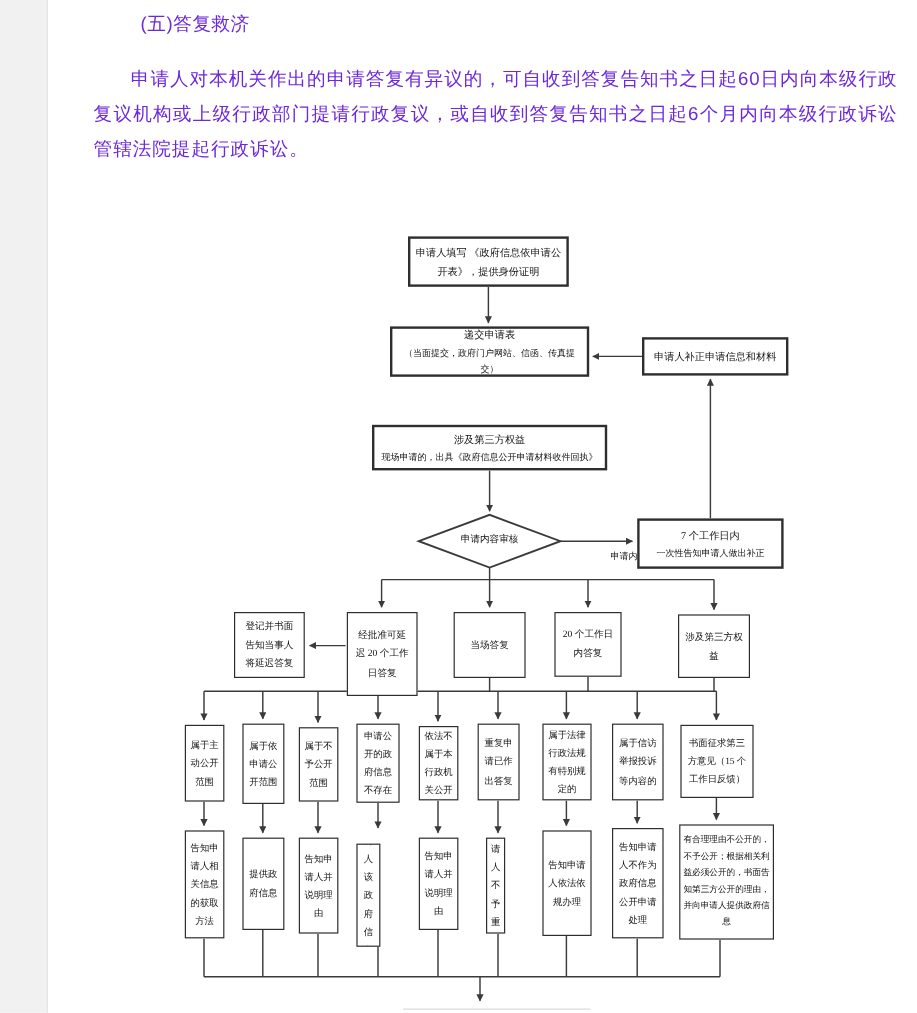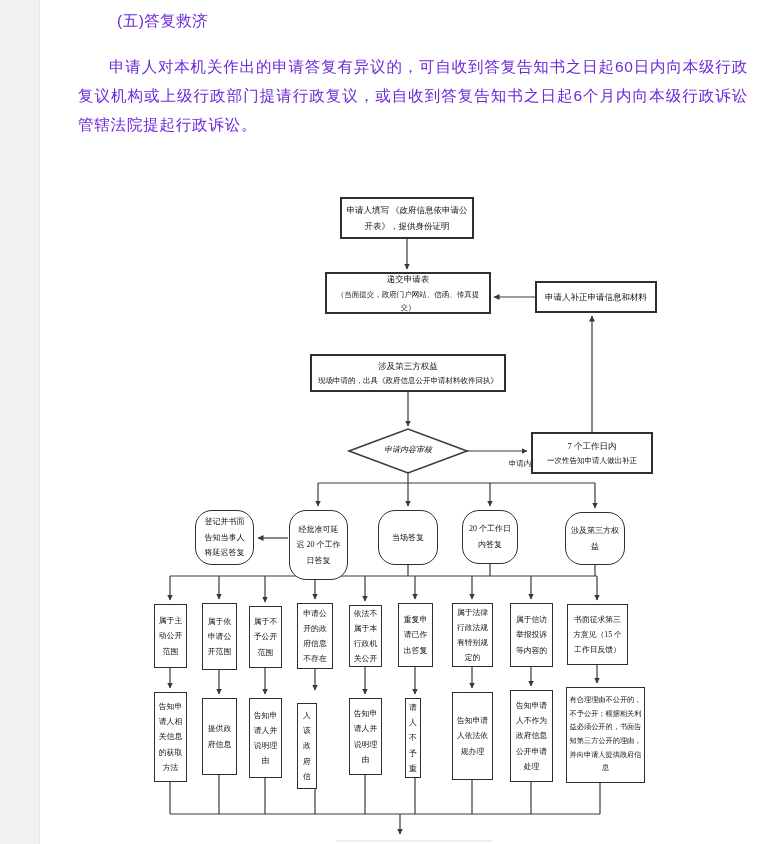--- a/index.html
+++ b/index.html
@@ -26,21 +26,21 @@
     position:absolute; box-sizing:border-box; background:#fff;
     border:1.5px solid #2e2e2e; overflow:hidden;
     display:flex; flex-direction:column; align-items:center; justify-content:center;
     text-align:center; color:#111; font-family:"Liberation Serif", serif;
     font-size:7.8px; line-height:1.95; padding:1px 3px; word-break:break-all;
   }
   .bd2 { border-width:2px; }
   .t85 { font-size:8.5px; line-height:1.9; }
   .sub { font-size:7.5px; line-height:1.8; }
   .r5c9 { font-size:7.2px; line-height:1.9; padding:16px 2px; }
-  .pad5 { padding:1px 5px;border-radius:17px; }
+  .pad5 { padding:1px 5px; }
   .diamond-label, .edge-label {
     position:absolute; text-align:center; color:#111;
     font-family:"Liberation Serif", serif; background:transparent;
   }
   .diamond-label { font-size:8px; }
   .edge-label { font-size:7.5px; }
 </style>
 </head>
 <body>
 
@@ -130,21 +130,21 @@
     <div class="sub">（当面提交，政府门户网站、信函、传真提交）</div>
   </div>
 
   <div class="box bd2 t85" style="left:535px;top:281px;width:122px;height:32px">申请人补正申请信息和材料</div>
 
   <div class="box bd2" style="left:310px;top:354px;width:196px;height:38px">
     <div class="t85">涉及第三方权益</div>
     <div class="sub">现场申请的，出具《政府信息公开申请材料收件回执》</div>
   </div>
 
-  <div class="diamond-label" style="left:360px;top:444px;width:96px;font-style:italic;">申请内容审核</div>
+  <div class="diamond-label" style="left:360px;top:444px;width:96px;">申请内容审核</div>
 
   <div class="edge-label" style="left:462px;top:459px;width:66px;margin-left:40px;">申请内容不明确</div>
 
   <div class="box bd2" style="left:531px;top:432px;width:122px;height:42px">
     <div class="t85">7 个工作日内</div>
     <div class="sub">一次性告知申请人做出补正</div>
   </div>
 
   <div class="box pad5" style="left:195px;top:510px;width:59px;height:55px;font-size:8px">登记并书面告知当事人将延迟答复</div>
   <div class="box pad5" style="left:289px;top:510px;width:59px;height:70px;font-size:8px">经批准可延迟 20 个工作日答复</div>

